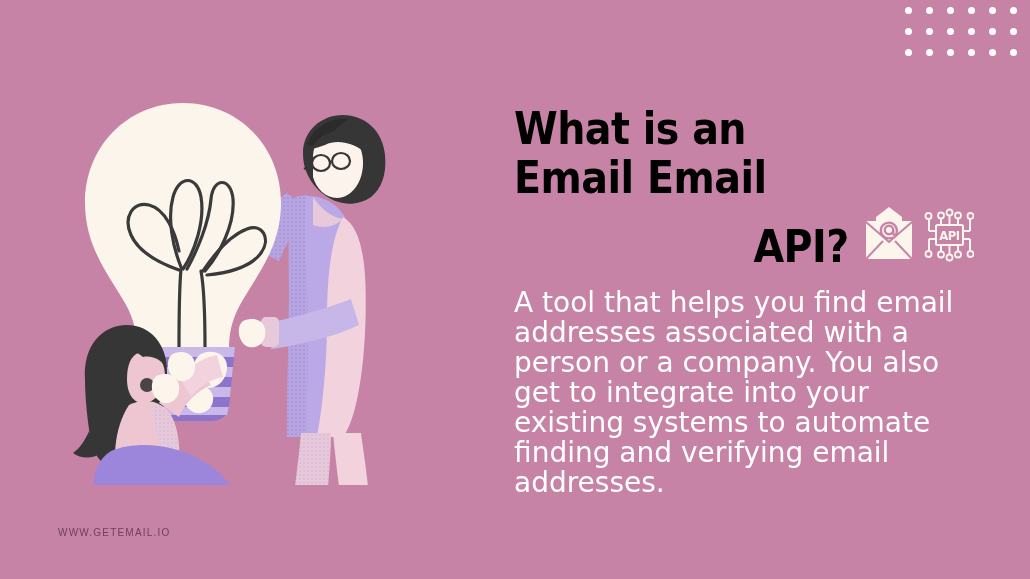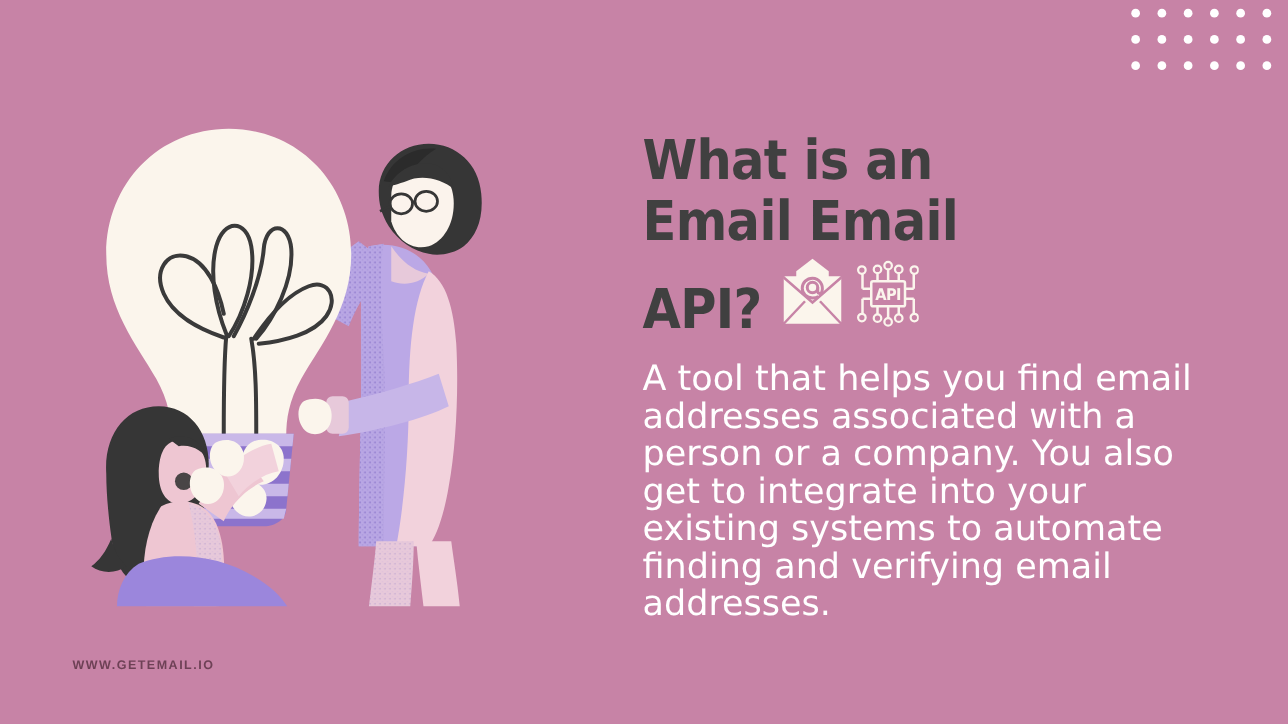--- a/index.html
+++ b/index.html
@@ -33,21 +33,21 @@
     font-size:44px;
     font-weight:800;
     line-height:49px;
     letter-spacing:-0.5px;
     margin:0;
     font-family:"DejaVu Sans","Liberation Sans",sans-serif;
     font-stretch:condensed;
   }
   #headline .hl-line{display:block;white-space:nowrap;}
   #headline-row3{
-    display:flex;align-items:center;gap:22px;
+    display:flex;align-items:center;gap:22px;text-align:right;
   }
   #inline-icons{
     position:relative;top:3px;
     flex:0 0 auto;
     width:112px;height:60px;margin-top:48px;
   }
 
   #body-copy{
     position:absolute;left:514px;top:288px;width:450px;
     color:#FFFFFF;
@@ -58,21 +58,21 @@
     margin:0;
   }
 
   
   #footer-url{
     position:absolute;left:58px;top:527px;
     color:#6E4156;
     font-size:10px;
     letter-spacing:1.2px;
     font-family:"Liberation Sans",sans-serif;
-    font-weight:700;
+    font-weight:400;
   }
 
   
   #illustration{
     position:absolute;left:55px;top:85px;width:360px;height:400px;
   }
 </style>
 </head>
 <body>
 
@@ -261,21 +261,21 @@
                  C 34 452 20 444 24 428 Z" fill="#1C1C1C"></path>
         <path d="M52 436 C 64 428 82 428 90 438 C 98 448 92 460 78 460
                  C 60 460 46 450 52 436 Z" fill="#1C1C1C"></path>
         <path d="M22 444 C 34 452 50 454 60 450 L 62 460 C 46 464 26 458 22 452 Z" fill="#FBF5EC"></path>
         <path d="M52 452 C 66 460 84 462 94 456 L 96 466 C 78 472 56 466 50 460 Z" fill="#FBF5EC"></path>
       </g>
     </svg>
   </div>
 
   <div id="text-col">
-    <h1 id="headline" style="color: #404040;">
+    <h1 id="headline" style="color: #000000;">
       <span class="hl-line">What is an</span>
       <span class="hl-line">Email Email</span>
       <span class="hl-line" id="headline-row3">
         <span>API?</span>
 
         <span id="inline-icons">
           <svg width="112" height="60" viewBox="0 0 112 60" xmlns="http://www.w3.org/2000/svg">
 
             <g fill="#FBF5EC">
 

